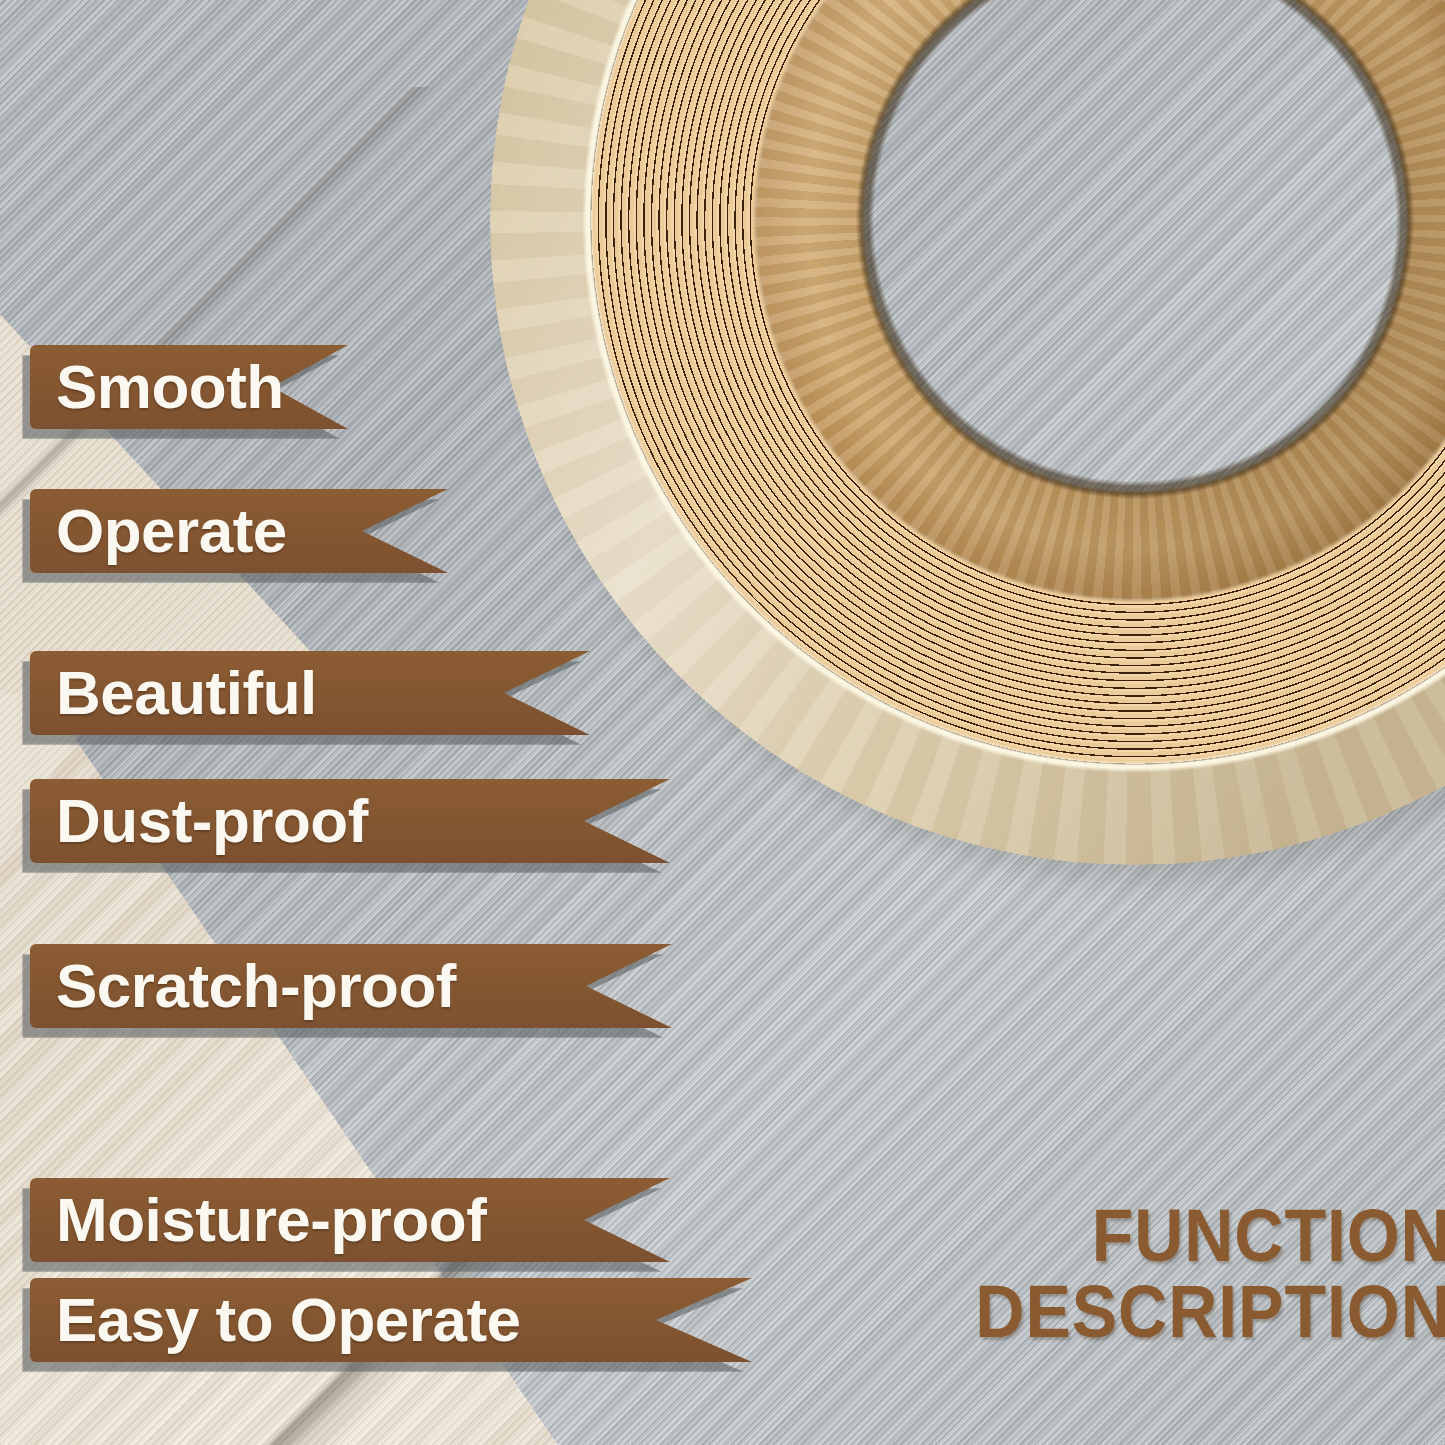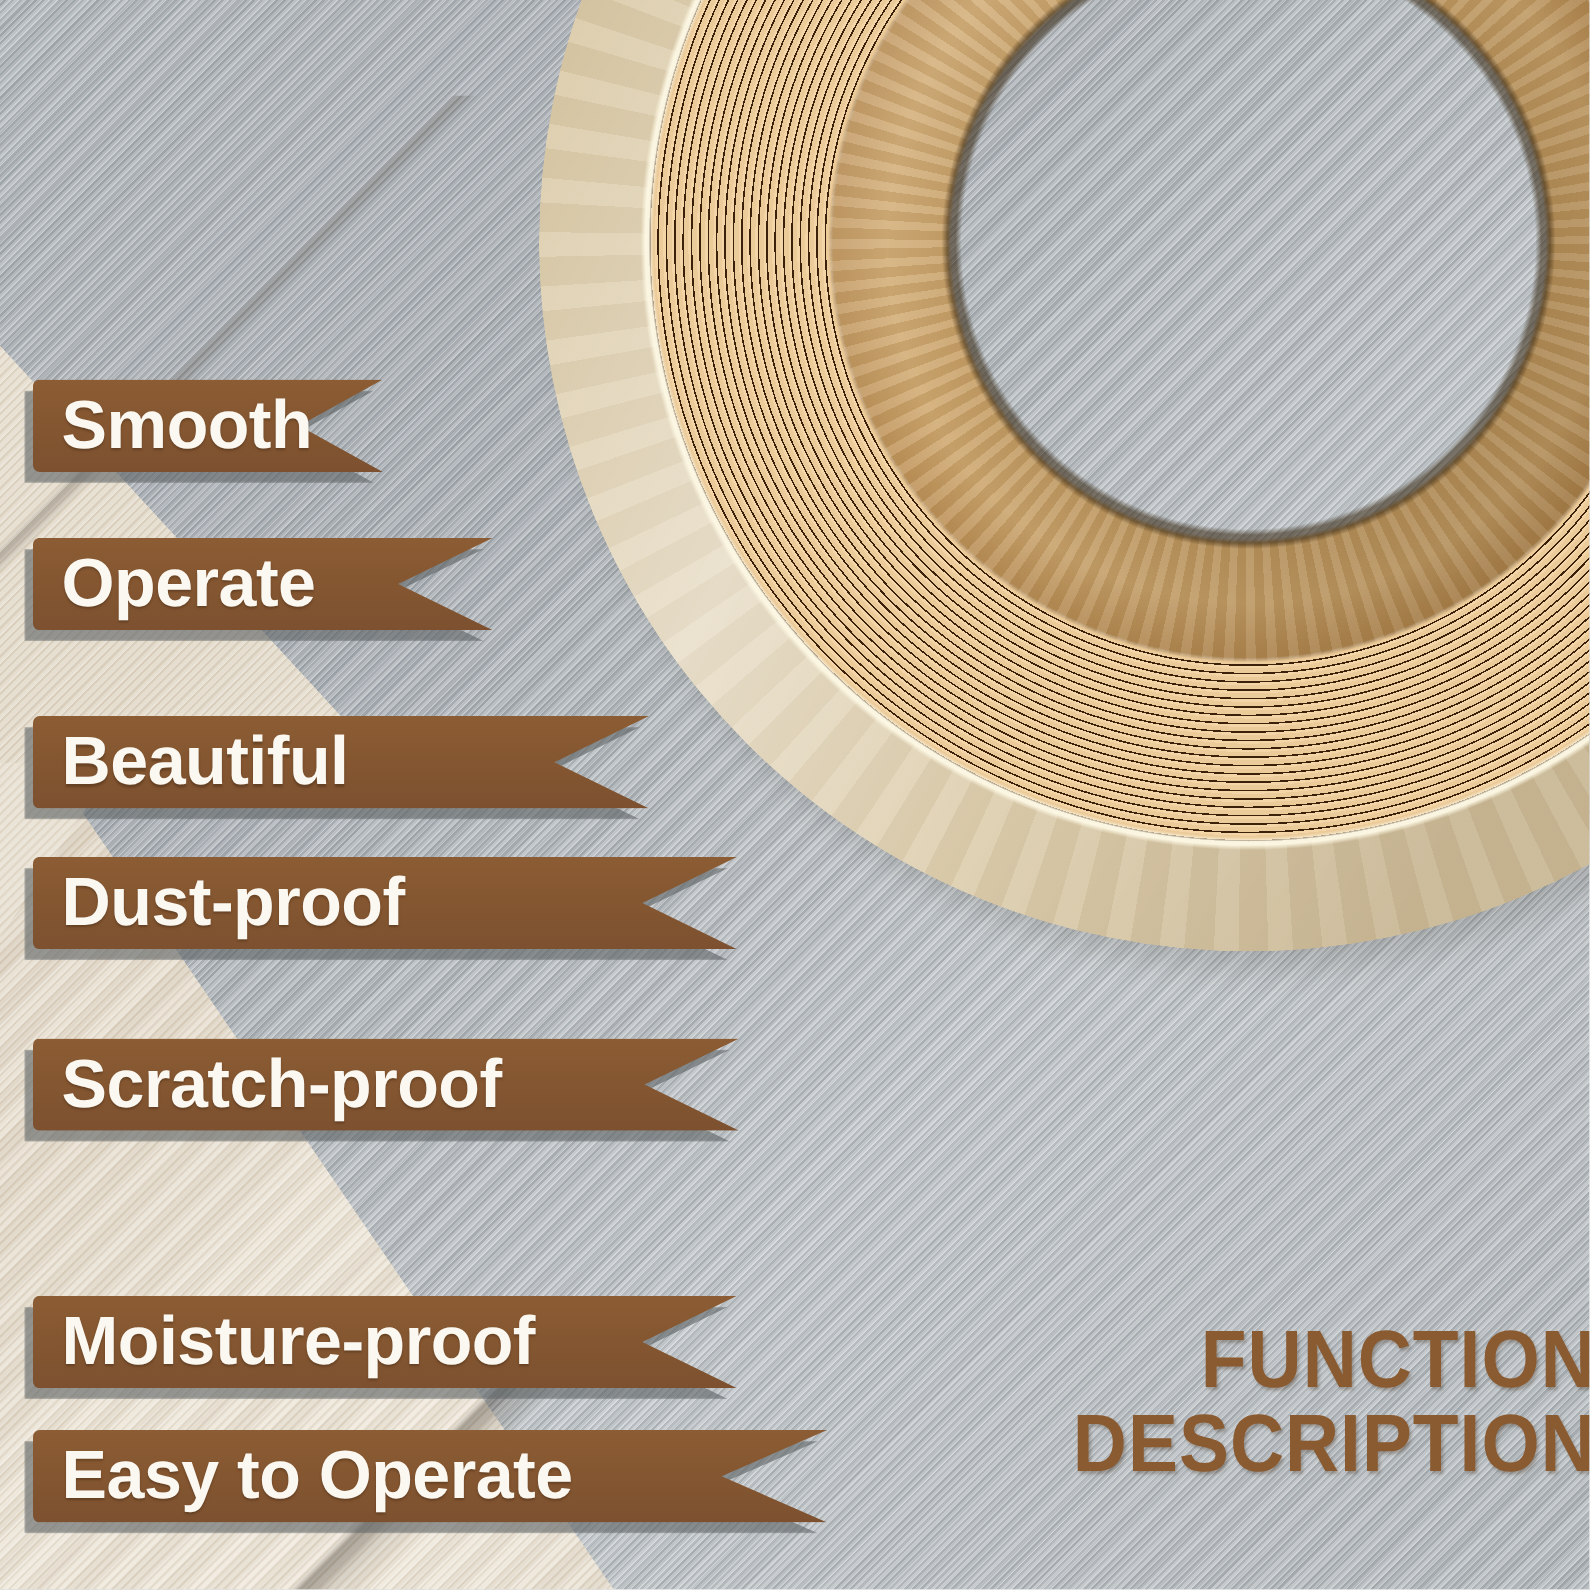--- a/index.html
+++ b/index.html
@@ -360,21 +360,21 @@
       <div class="banner-body" style="clip-path: polygon(0px 0px, 640px 0px, 554px 42px, 640px 84px, 0px 84px);"></div>
       <span class="banner-label">Dust-proof</span>
     </div>
 
     <div class="banner" style="top: 1178px; width: 640px; height: 84px;">
       <div class="banner-shadow" style="clip-path: polygon(0px 0px, 640px 0px, 554px 42px, 640px 84px, 0px 84px);"></div>
       <div class="banner-body" style="clip-path: polygon(0px 0px, 640px 0px, 554px 42px, 640px 84px, 0px 84px);"></div>
       <span class="banner-label">Moisture-proof</span>
     </div>
 
-    <div class="banner" style="top: 1278px; width: 722px; height: 84px; margin-top: 22px;">
+    <div class="banner" style="top: 1278px; width: 722px; height: 84px;">
       <div class="banner-shadow" style="clip-path: polygon(0px 0px, 722px 0px, 626px 42px, 722px 84px, 0px 84px);"></div>
       <div class="banner-body" style="clip-path: polygon(0px 0px, 722px 0px, 626px 42px, 722px 84px, 0px 84px);"></div>
       <span class="banner-label">Easy to Operate</span>
     </div>
 
   </div>
 
   <div id="fn-desc">
     <span class="fn-line">FUNCTION</span>
     <span class="fn-line">DESCRIPTION</span>

